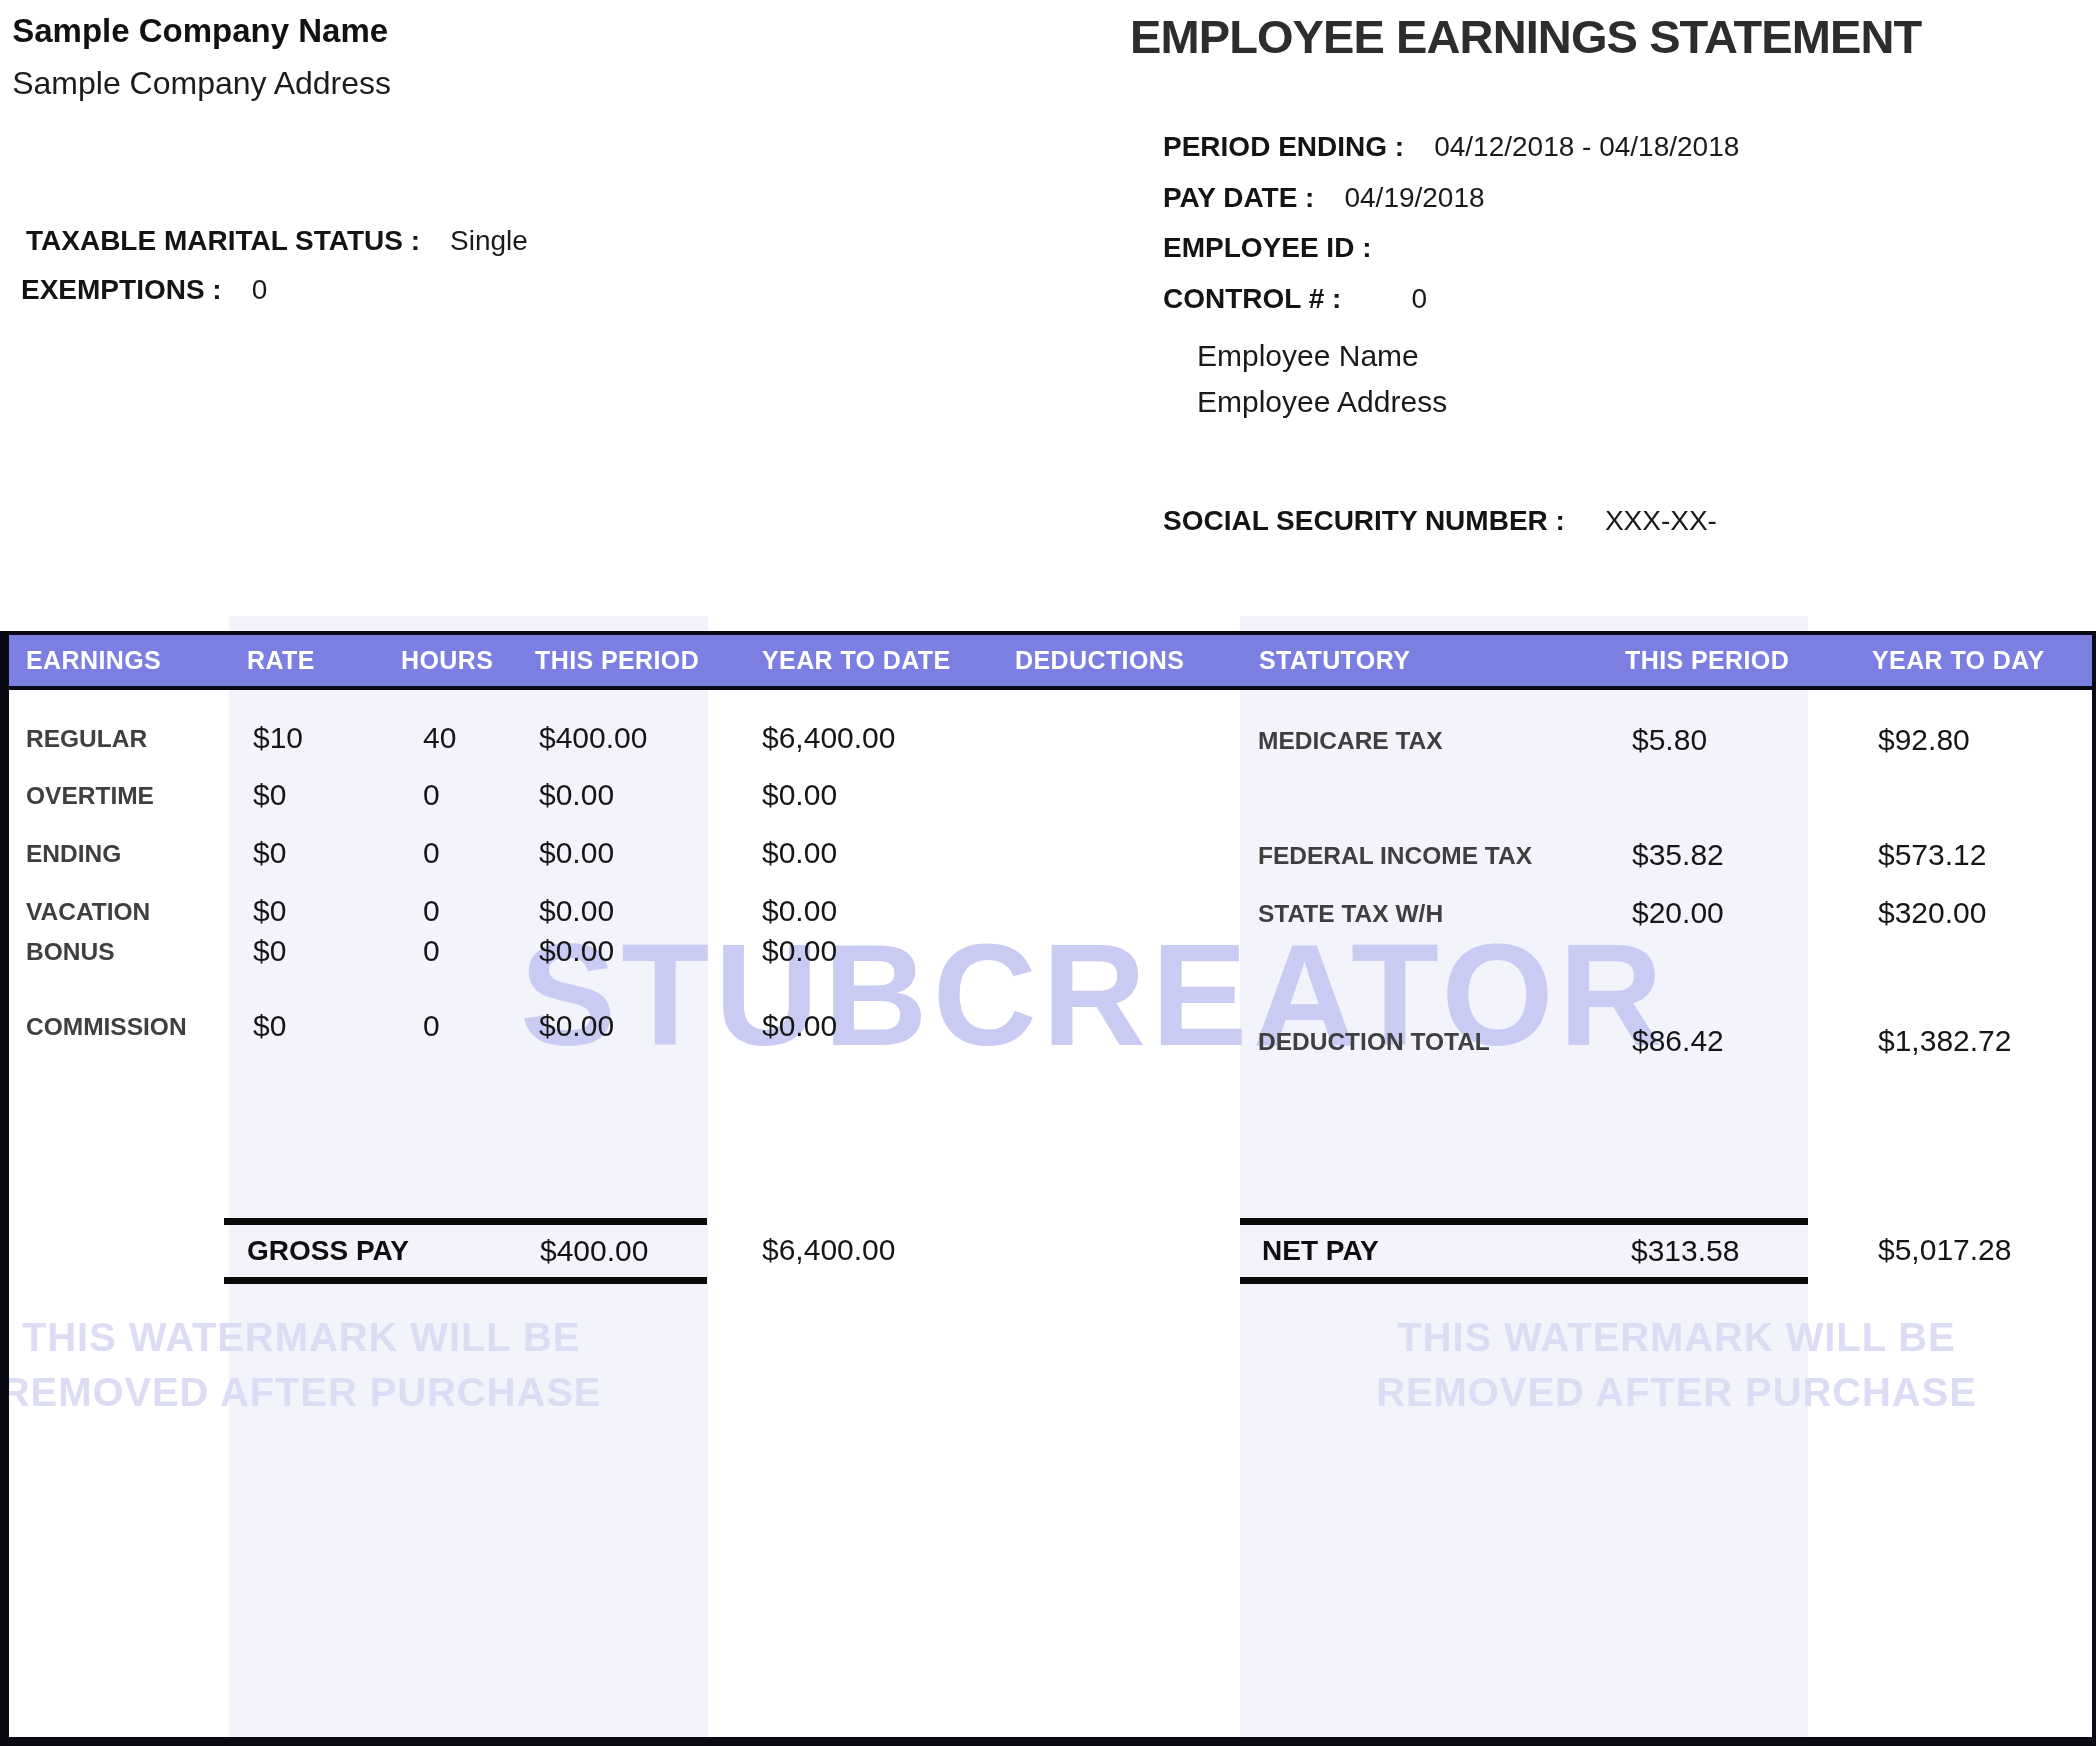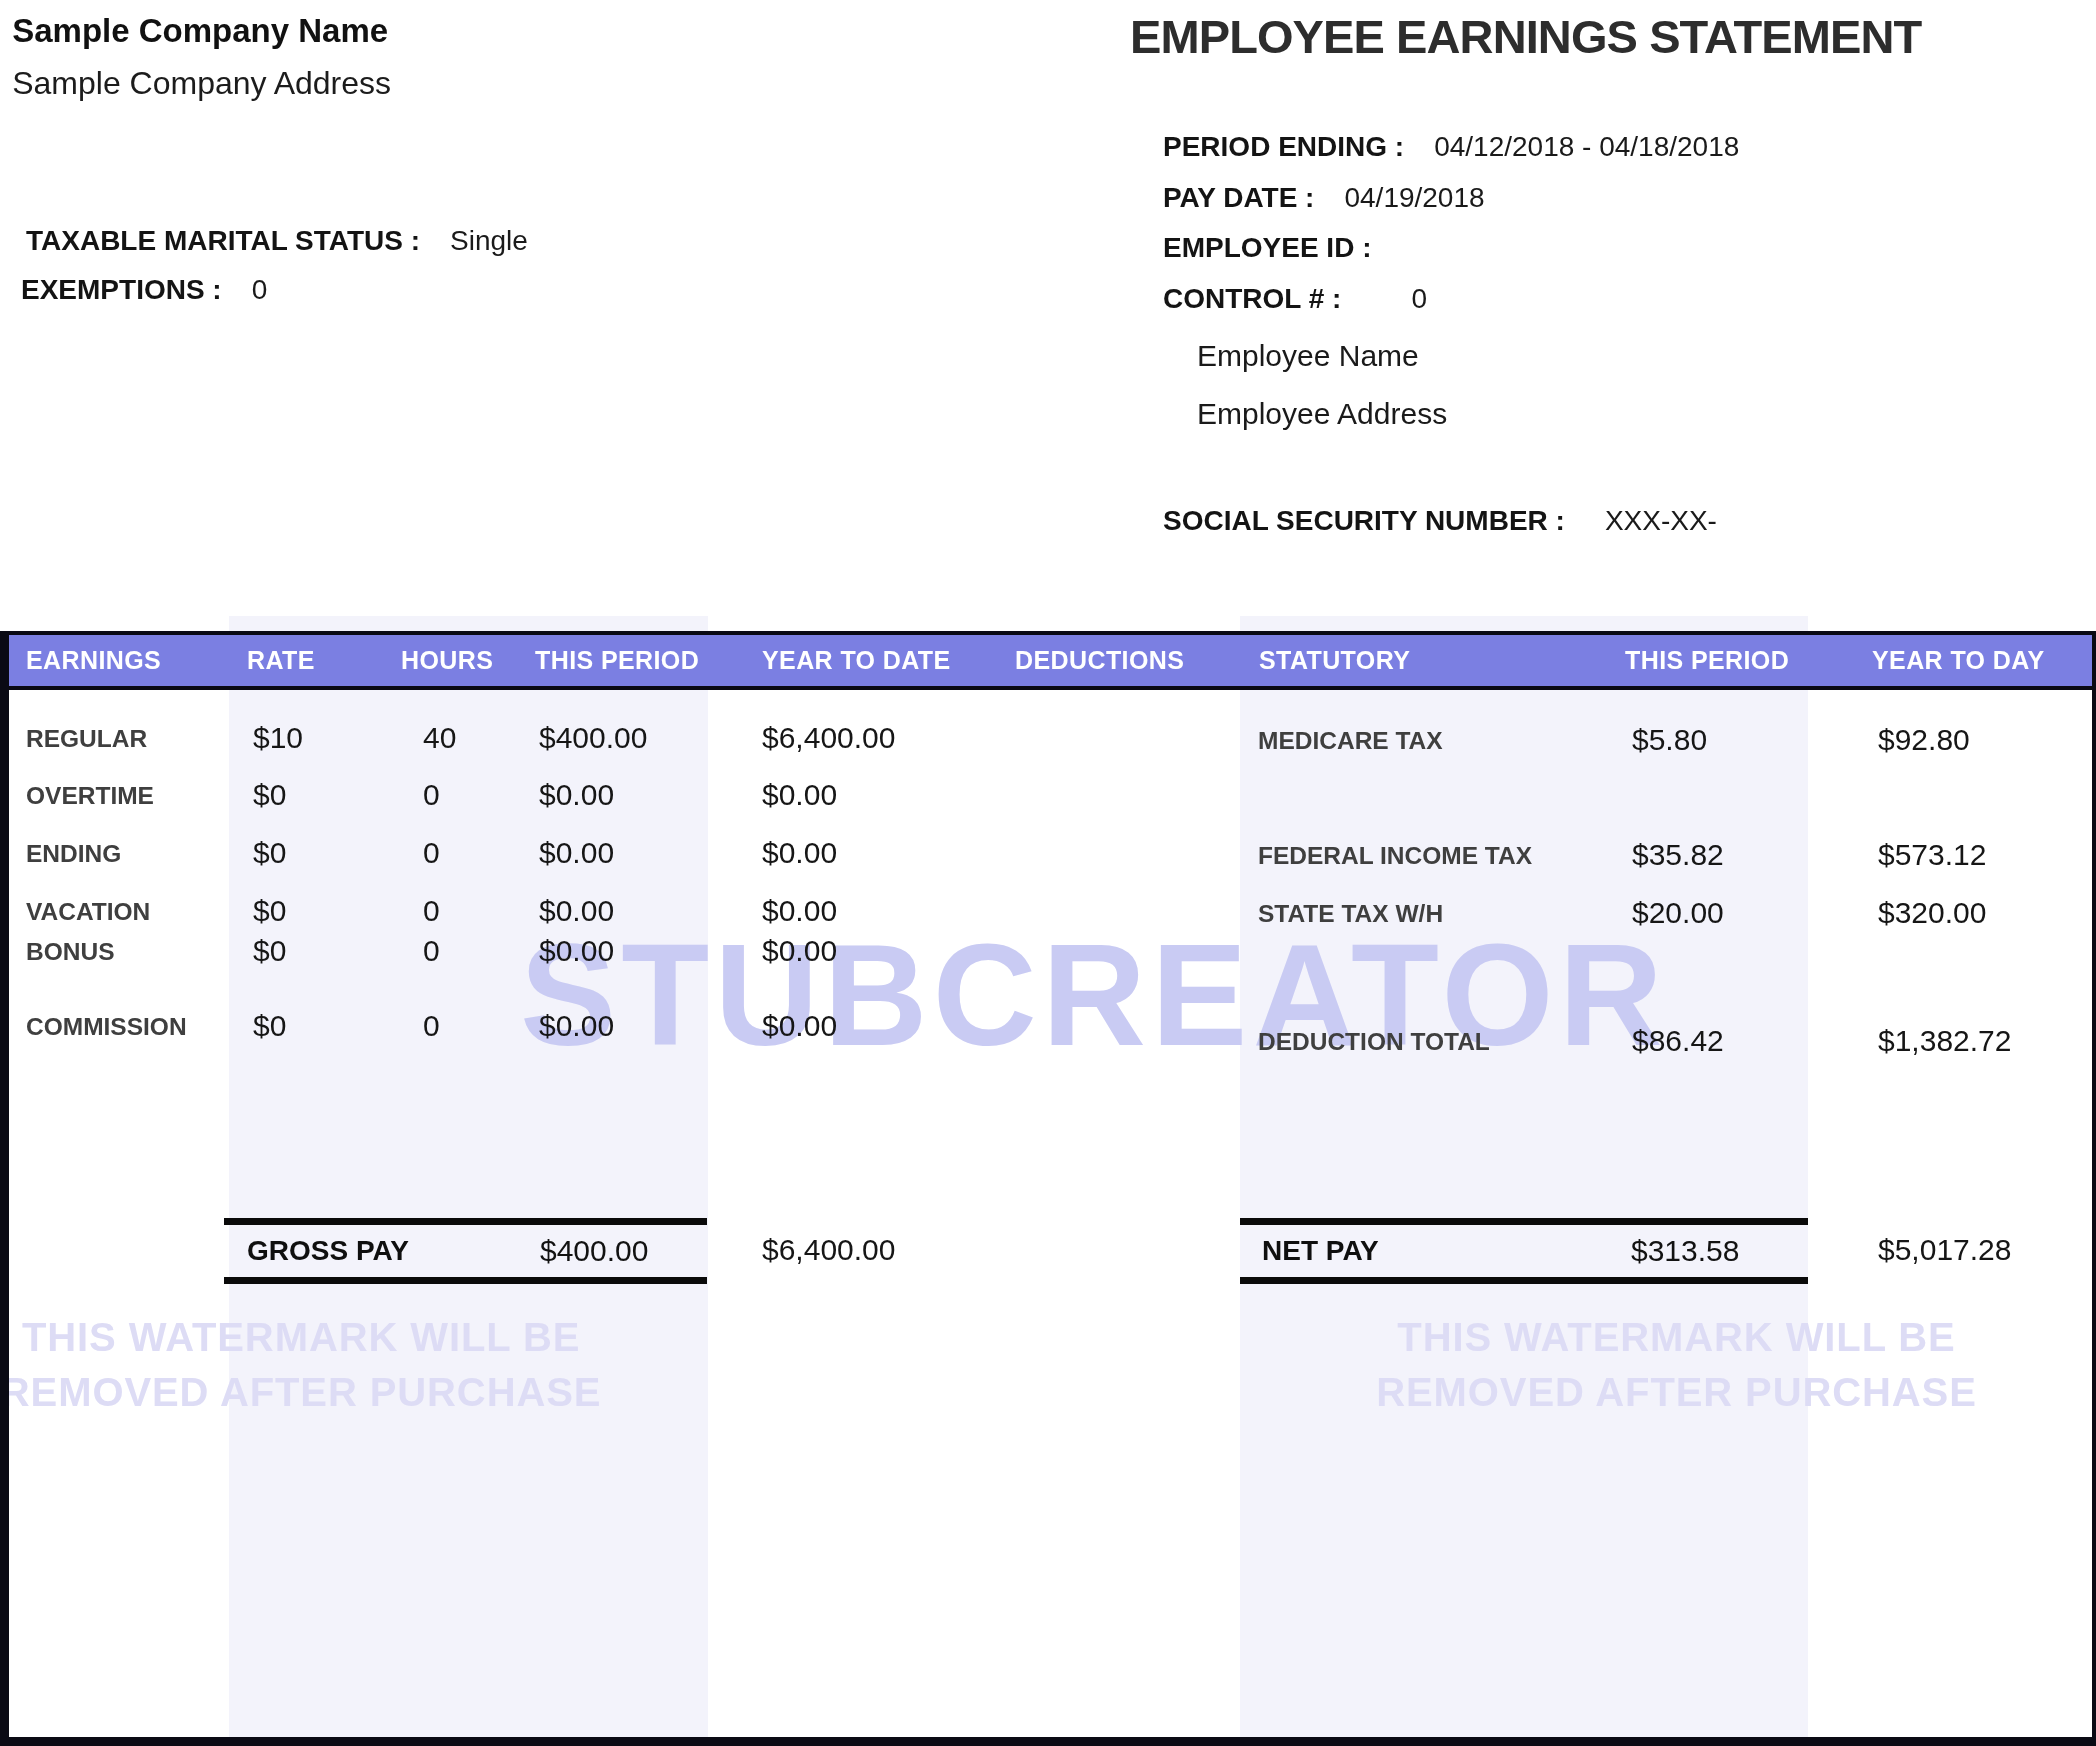--- a/index.html
+++ b/index.html
@@ -18,21 +18,21 @@
 
   .marital{left:26px;top:225px;}
   .exempt{left:21px;top:274px;justify-content:center;}
 
   .info-period{left:1163px;top:131px;}
   .info-paydate{left:1163px;top:182px;}
   .info-empid{left:1163px;top:232px;}
   .info-control{left:1163px;top:283px;gap:70px;}
 
   .emp-name{left:1197px;top:339px;font-size:30px;color:#1a1a1a;}
-  .emp-addr{left:1197px;top:397px;font-size:30px;color:#1a1a1a;}
+  .emp-addr{left:1197px;top:385px;font-size:30px;color:#1a1a1a;}
   .ssn{left:1163px;top:505px;gap:40px;}
 
   
   .band{top:616px;height:1124px;background:#f3f3fb;z-index:0;}
   .band-left{left:229px;width:479px;}
   .band-right{left:1240px;width:568px;}
 
   
   .table-frame{left:0;top:631px;width:2096px;height:1115px;box-sizing:border-box;
                border-left:9.6px solid #0a0a14;border-right:4.4px solid #0a0a14;

